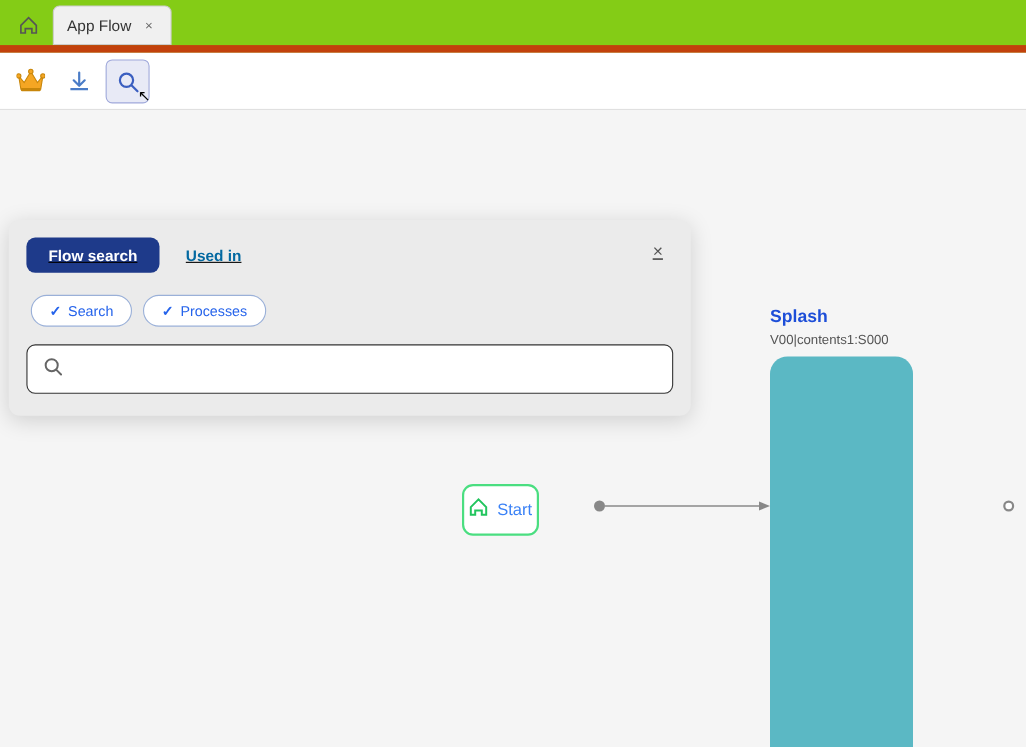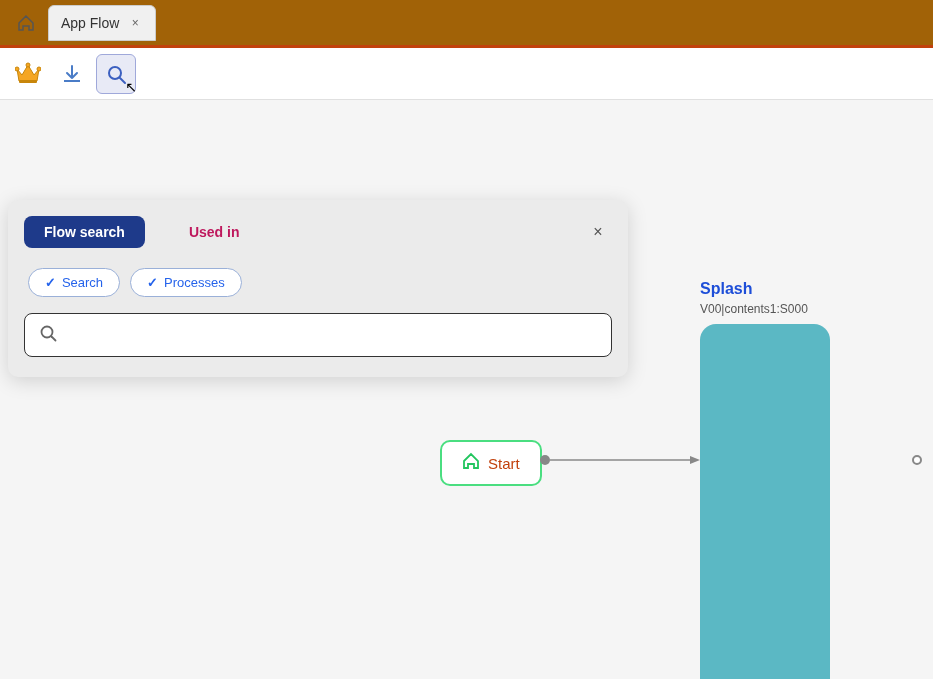--- a/index.html
+++ b/index.html
@@ -8,23 +8,23 @@
       background: #f0f0f0;
       width: 933px;
       height: 679px;
       overflow: hidden;
       position: relative;
     }
 
     
     .title-bar {
       display: flex;
-      align-items: center;
-      background: #a16207;
-      border-bottom: 3px solid #c2410c;
+      align-items: flex-end;
+      background: #84cc16;
+      border-bottom: 7px solid #c2410c;
       height: 48px;
       padding: 0 8px;
     }
     .home-icon-btn {
       width: 36px;
       height: 36px;
       display: flex;
       align-items: center;
       justify-content: center;
       border-radius: 4px;
@@ -101,39 +101,39 @@
       background: #ebebeb;
       border-radius: 10px;
       box-shadow: 0 4px 20px rgba(0,0,0,0.15);
       z-index: 100;
       padding-bottom: 20px;
     }
 
     
     .panel-header {
       display: flex;
-      align-items: center;
       padding: 16px 16px 12px 16px;
-      gap: 24px;
+      gap: 4px;
+      text-decoration: underline;
     }
     .tab-btn {
       padding: 8px 20px;
       border-radius: 8px;
       border: none;
       font-size: 14px;
       font-weight: 600;
       cursor: pointer;
     }
     .tab-btn.active {
       background: #1e3a8a;
       color: #ffffff;
     }
     .tab-btn.inactive {
       background: transparent;
-      color: #be185d;
+      color: #0369a1;
     }
     .panel-close {
       margin-left: auto;
       width: 28px;
       height: 28px;
       display: flex;
       align-items: center;
       justify-content: center;
       cursor: pointer;
       border-radius: 4px;
@@ -186,33 +186,33 @@
     }
     .search-icon {
       color: #555;
       font-size: 16px;
       flex-shrink: 0;
     }
 
     
     .start-node {
       position: absolute;
-      left: 440px;
+      left: 420px;
       top: 340px;
       display: flex;
       align-items: center;
       justify-content: center;
       gap: 8px;
-      padding: 10px 20px;
+      padding: 10px 4px;
       border: 2px solid #4ade80;
       border-radius: 10px;
       background: #ffffff;
       font-size: 15px;
       font-weight: 500;
-      color: #c2410c;
+      color: #3b82f6;
       cursor: pointer;
     }
     .start-icon {
       color: #22c55e;
       font-size: 16px;
     }
 
     
     .splash-card {
       position: absolute;

